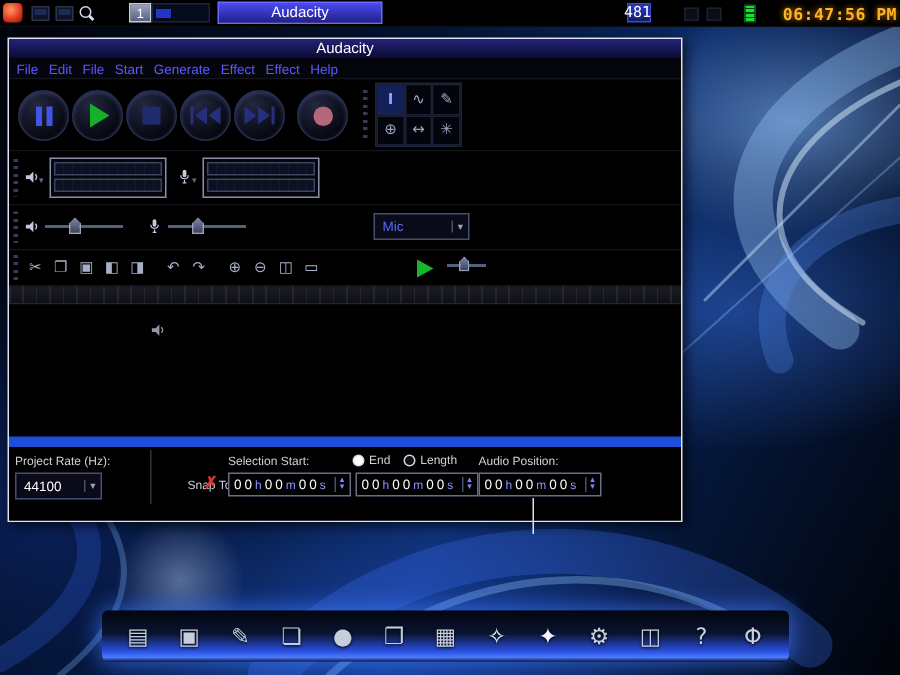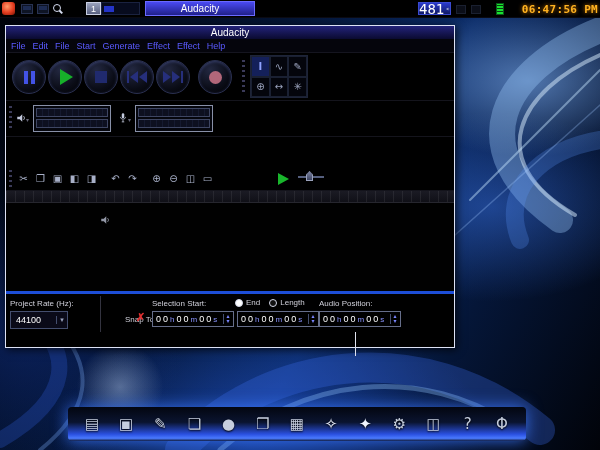--- a/index.html
+++ b/index.html
@@ -25,22 +25,22 @@
   .tb-ic::after { content:""; display:block; margin:1px; height:4px; background:#1d2b52; }
   .mag { position:absolute; left:53px; top:4px; width:8px; height:8px; border:1.5px solid #d6dcf0; border-radius:50%; }
   .mag::after { content:""; position:absolute; width:4px; height:1.5px; background:#d6dcf0; transform:rotate(45deg); right:-3px; bottom:-1px; }
   .pager { position:absolute; left:86px; top:2px; display:flex; }
   .pg1 { width:15px; height:13px; background:linear-gradient(#9aa2bc,#596180); color:#fff; font-size:9px; text-align:center; line-height:13px; border:1px solid #c7cde0; }
   .pg2 { width:39px; height:13px; background:#070b1e; border:1px solid #1a2240; position:relative; }
   .mini-win { position:absolute; left:2px; top:3px; width:10px; height:6px; background:#2434c8; }
   .taskbtn { position:absolute; left:145px; top:1px; width:110px; height:15px;
     background:linear-gradient(#4a4af2,#20208a); border:1px solid #6a6aff; color:#fff; font-size:10px;
     font-family:"Liberation Sans", sans-serif; line-height:12px; }
-  .vol { position:absolute; left:418px; top:2px; width:33px; height:13px; display:flex; align-items:center; justify-content:center; gap:2px;
-    background:linear-gradient(#2a3acc,#101a66); border:1px solid #3a4ad0; color:#fff; font-size:14px; font-family:"DejaVu Sans Mono", monospace; }
+  .vol { position:absolute; left:418px; top:2px; width:16px; height:13px; display:flex; align-items:center; justify-content:center; gap:2px;
+    background:linear-gradient(#2a3acc,#101a66); border:1px solid #3a4ad0; color:#fff; font-size:10px; font-family:"DejaVu Sans Mono", monospace; }
   .trayic { position:absolute; top:5px; width:10px; height:9px; background:#0b0e18; border:1px solid #1a2030; }
   .gmeter { position:absolute; left:496px; top:3px; width:8px; height:12px; border:1px solid #0a5a1a;
     background:repeating-linear-gradient(to top, #19e030 0 2px, #063f10 2px 3px); }
   .clock { position:absolute; left:516px; top:3px; width:82px; text-align:right; color:#ffb321; font-weight:bold;
     font-size:11px; font-family:"DejaVu Sans Mono", monospace; letter-spacing:.3px; text-shadow:0 0 4px rgba(255,150,0,.8); }
 
   
   .win { position:absolute; left:5px; top:25px; width:450px; height:323px; background:#000;
     border:1px solid #dde2f5; z-index:3; box-shadow:2px 2px 8px rgba(0,0,0,.7); }
   .titlebar { position:absolute; top:0; left:0; right:0; height:13px; background:linear-gradient(#23237a,#0a0a30);
@@ -110,21 +110,21 @@
     color:#a8b0c8; font-size:10px; font-family:"DejaVu Sans", sans-serif; }
   .esep { width:5px; }
   .paspeed { position:absolute; left:272px; top:6px; width:0; height:0;
     border-left:11px solid #19b62c; border-top:6px solid transparent; border-bottom:6px solid transparent; }
   .minislider { position:absolute; left:292px; top:3px; width:26px; height:14px; }
   .minislider::before { content:""; position:absolute; left:0; right:0; top:6px; height:2px; background:#555f7e; }
   .minithumb { position:absolute; left:8px; top:1px; width:7px; height:10px; background:linear-gradient(#7a82a0,#3c4360);
     border:1px solid #9aa2bc; clip-path:polygon(50% 0,100% 35%,100% 100%,0 100%,0 35%); }
 
   
-  .statusbar { position:absolute; top:265px; left:0; right:0; height:56px; background:#000; border-top:3px solid #1d4ed8; }
+  .statusbar { position:absolute; top:265px; left:0; right:0; height:56px; background:#000; border-top:7px solid #1d4ed8; }
   .sb-label { position:absolute; top:5px; font-size:8px; color:#d0d0da; white-space:nowrap; }
   .sb-small { font-size:8px; color:#d0d0da; }
   .vdiv { position:absolute; left:94px; top:2px; width:1px; height:36px; background:#33333f; }
   .rate-dd { left:4px; top:17px; width:58px; }
   .snap-label { position:absolute; left:99px; top:21px; font-size:8px; color:#d0d0da;margin-left:20px; }
   .snap-x { position:absolute; left:130px; top:17px; color:#e03030; font-weight:bold; font-size:11px; }
   .radios { position:absolute; left:229px; top:4px; display:flex; gap:9px; align-items:flex-start; }
   .radios > span { display:flex; gap:3px; align-items:center; }
   .rad { width:8px; height:8px; border-radius:50%; border:1px solid #d5d9ea; background:#111; }
   .rad.sel { background:#fff; }
@@ -278,20 +278,41 @@
         <rect x="6" y="1" width="4" height="8" rx="2"></rect>
           <path class="st" d="M4 7c0 5 8 5 8 0M8 12v3M6 15h4"></path>
       </svg>
       <span class="caret" style="position:absolute;left:122px;top:15px">▾</span>
       <div class="meterbox" style="left:129px">
         <div class="mbar"></div>
         <div class="mbar"></div>
       </div>
     </div>
 
+    <div class="trow row-mixer">
+      <div class="grip" style="left:3px"></div>
+      <svg class="spk" style="position:absolute;left:10px;top:9px" viewBox="0 0 16 16">
+        <path d="M2 6h4l4-4v12l-4-4H2z"></path>
+          <path class="wave" d="M12 5c2 2 2 4 0 6"></path>
+      </svg>
+      <div class="slider" style="left:24px;width:52px">
+        <div class="thumb" style="left:16px"></div>
+      </div>
+      <svg class="mic" style="position:absolute;left:92px;top:8px" viewBox="0 0 16 16">
+        <rect x="6" y="1" width="4" height="8" rx="2"></rect>
+          <path class="st" d="M4 7c0 5 8 5 8 0M8 12v3M6 15h4"></path>
+      </svg>
+      <div class="slider" style="left:106px;width:52px">
+        <div class="thumb" style="left:16px"></div>
+      </div>
+      <div class="dd" style="left:243px;top:5px;width:64px">
+        <span class="dd-val blue">Mic</span>
+        <span class="dd-arrow">▾</span>
+      </div>
+    </div>
 
     <div class="trow row-edit">
       <div class="grip" style="left:3px"></div>
       <div class="editicons">
         <span class="ebtn">✂</span>
         <span class="ebtn">❐</span>
         <span class="ebtn">▣</span>
         <span class="ebtn">◧</span>
         <span class="ebtn">◨</span>
         <span class="esep"></span>

